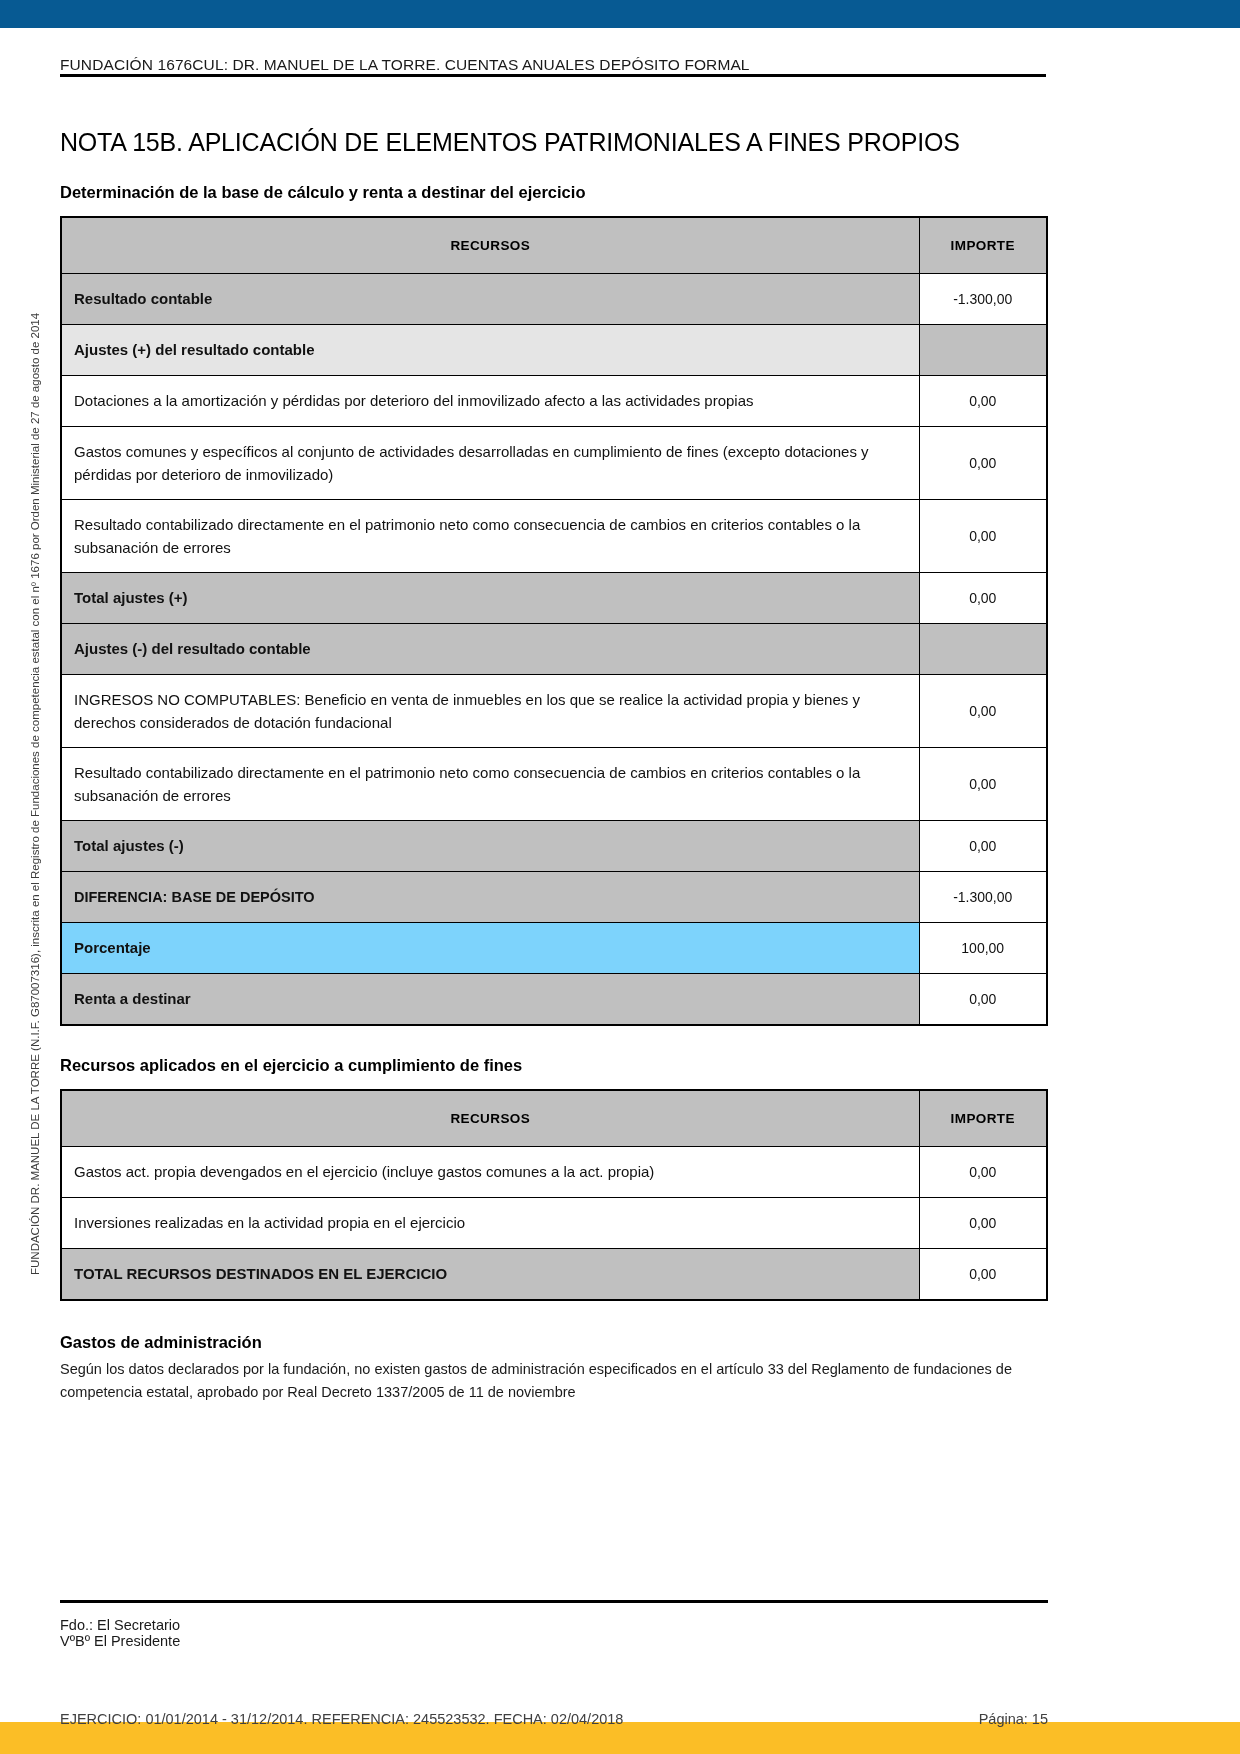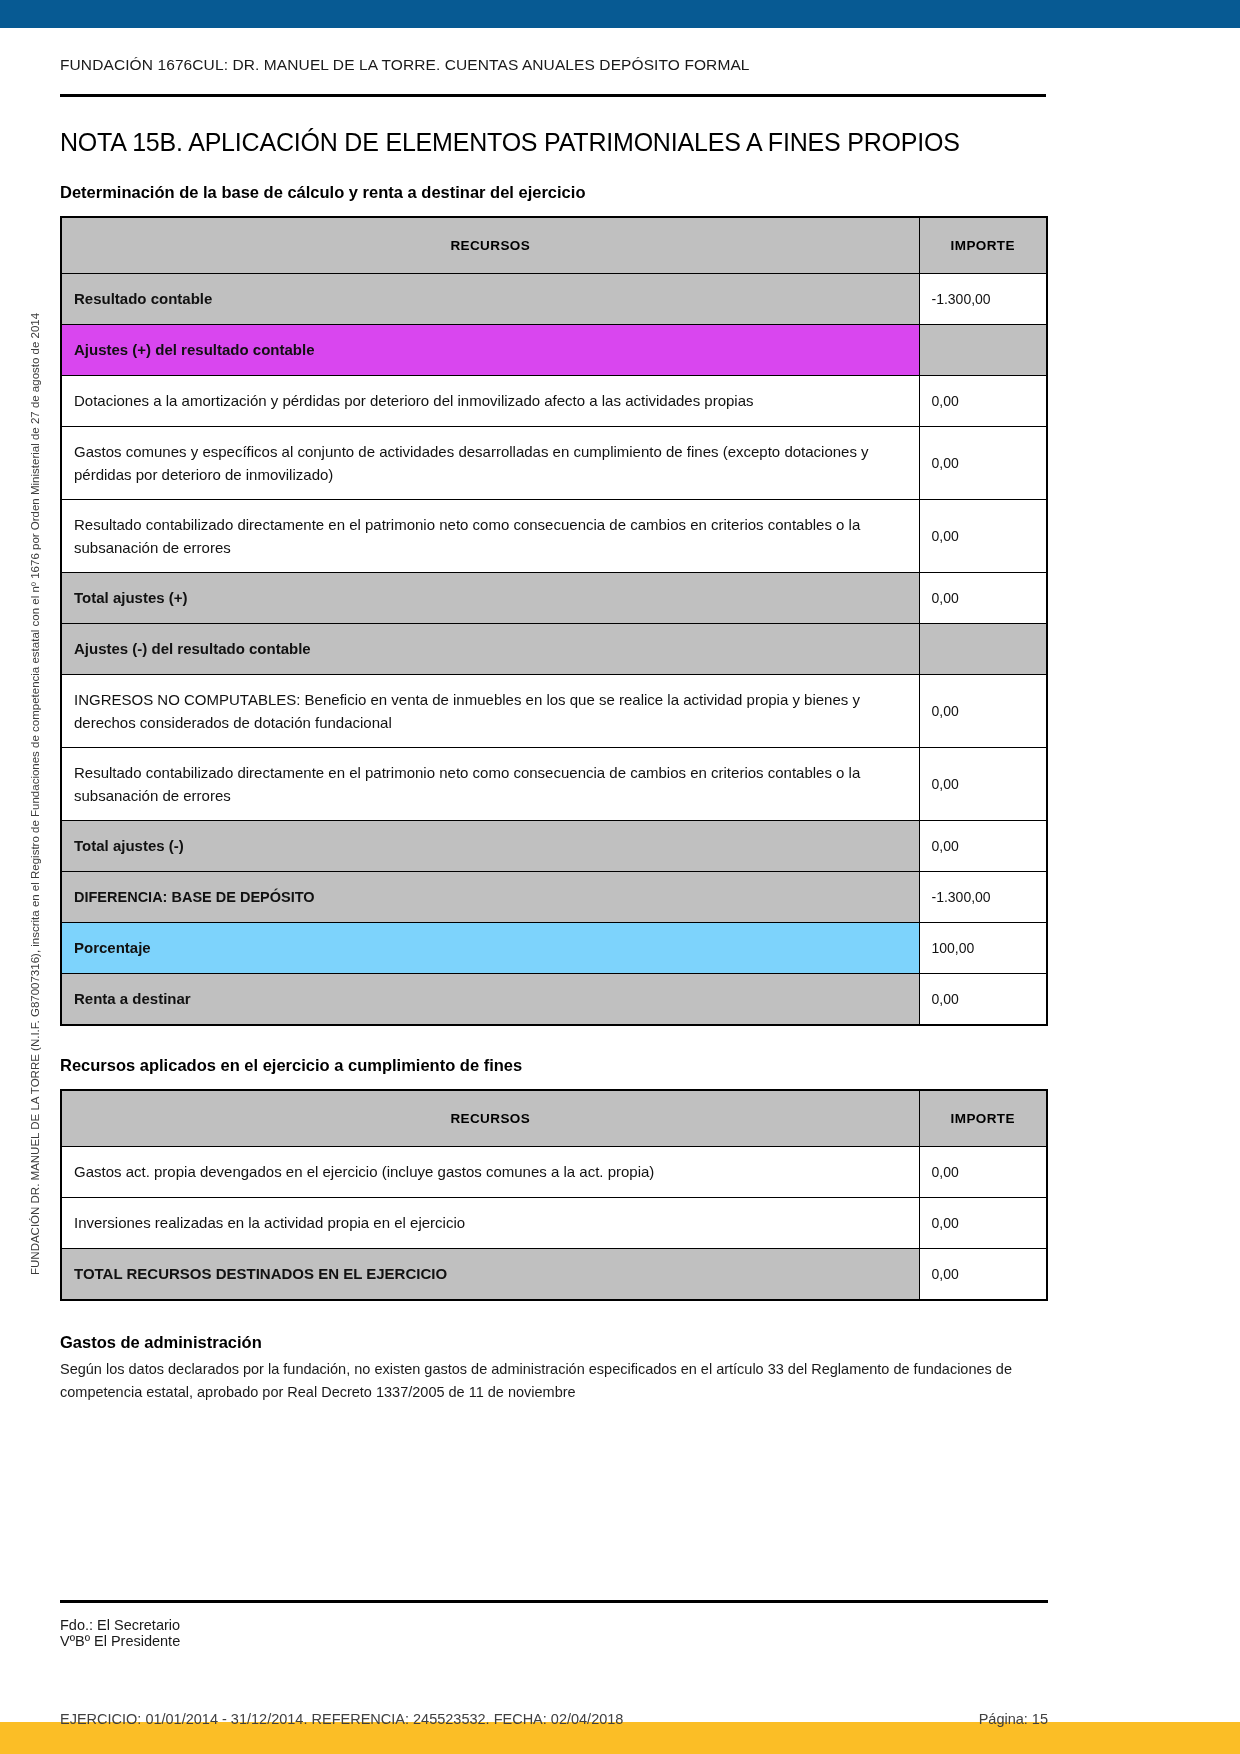--- a/index.html
+++ b/index.html
@@ -66,21 +66,21 @@
   .header-line {
     position: absolute;
     left: 60px;
     top: 28px;
     width: 986px;
   }
   .header-line .htext {
     font-size: 15.5px;
     letter-spacing: 0.1px;
     color: #1a1a1a;
-    padding-bottom: 20px;
+    padding-bottom: 0;
     display: block;
   }
   .header-line .hrule {
     border-bottom: 3px solid #000;
     width: 986px;
   }
 
   .content {
     position: absolute;
     left: 60px;
@@ -138,21 +138,21 @@
 
   td.label {
     font-size: 15px;
     padding: 7px 6px 7px 8px;
     line-height: 1.55;
     color: #111;
   }
   td.label.bold { font-weight: bold; }
   td.amount {
     font-size: 14px;
-    text-align: left;
+    text-align: center;
     padding: 7px 8px 7px 4px;
     color: #111;
     vertical-align: bottom;
   }
   td.blank { background: #c0c0c0; }
 
   
   tr.h1row td { height: 26px; }
   tr.h2row td { height: 48px; }
 
@@ -216,21 +216,21 @@
           <th class="hdr">RECURSOS</th>
           <th class="hdr">IMPORTE</th>
         </tr>
       </thead>
       <tbody>
         <tr class="h1row">
           <td class="label bold" style="background:#c0c0c0">Resultado contable</td>
           <td class="amount">-1.300,00</td>
         </tr>
         <tr class="h1row">
-          <td class="label bold" style="background:#d946ef">Ajustes (+) del resultado contable</td>
+          <td class="label bold" style="background:#e5e5e5">Ajustes (+) del resultado contable</td>
           <td class="amount blank"></td>
         </tr>
         <tr class="h1row">
           <td class="label">Dotaciones a la amortización y pérdidas por deterioro del inmovilizado afecto a las actividades propias</td>
           <td class="amount">0,00</td>
         </tr>
         <tr class="h2row">
           <td class="label">Gastos comunes y específicos al conjunto de actividades desarrolladas en cumplimiento de fines (excepto dotaciones y pérdidas por deterioro de inmovilizado)</td>
           <td class="amount">0,00</td>
         </tr>

